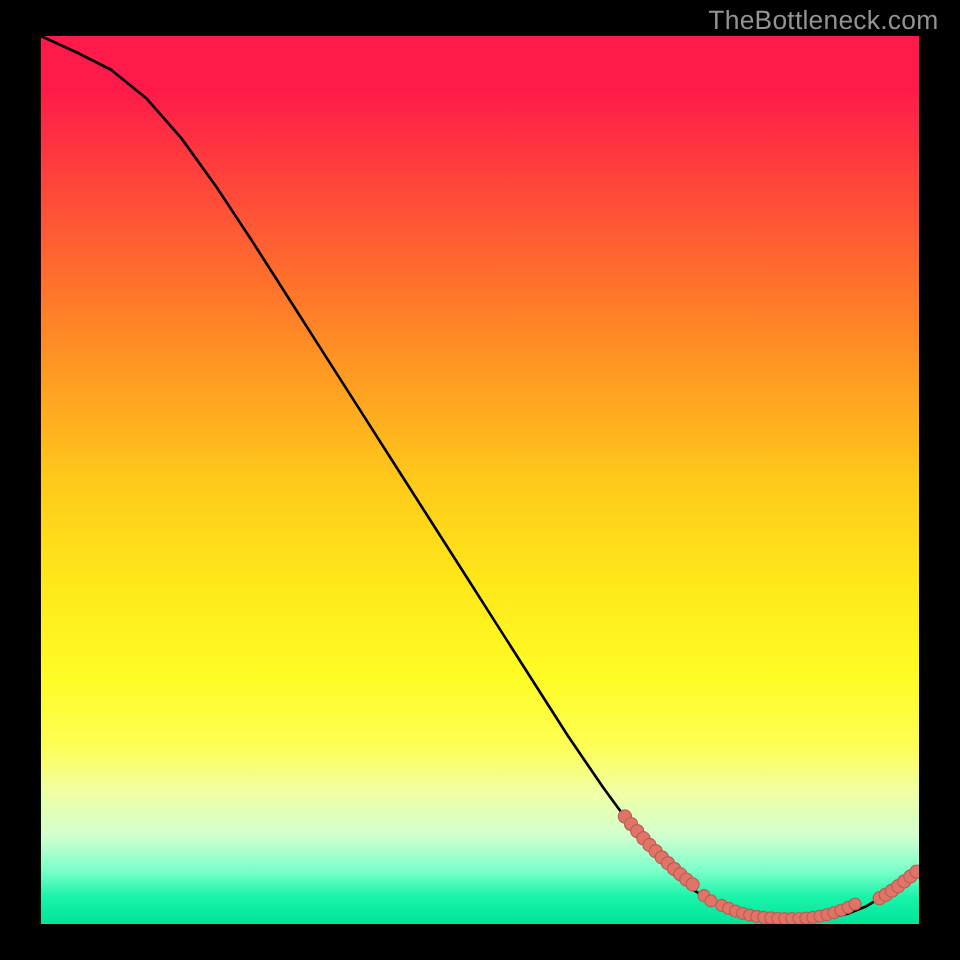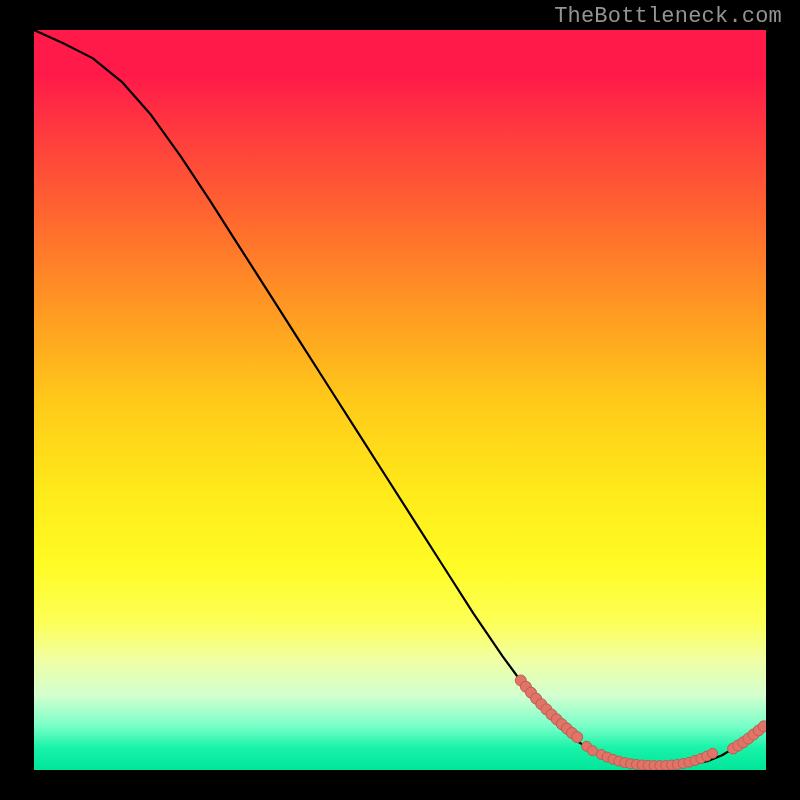--- a/index.html
+++ b/index.html
@@ -7,21 +7,21 @@
   .frame {
     position: relative;
     width: 800px;
     height: 800px;
     background: #000;
   }
   .watermark {
     position: absolute;
     top: 4px;
     right: 18px;
-    font-family: Liberation Mono, monospace;
+    font-family: Liberation Sans, sans-serif;
     font-size: 22px;
     color: #939393;
     letter-spacing: 0.2px;
     z-index: 5;
   }
   .plot-box {
     position: absolute;
     left: 34px;
     top: 30px;
     width: 732px;

